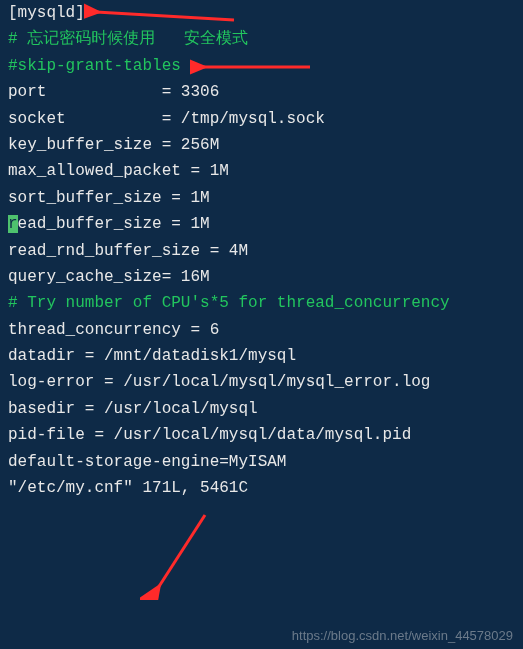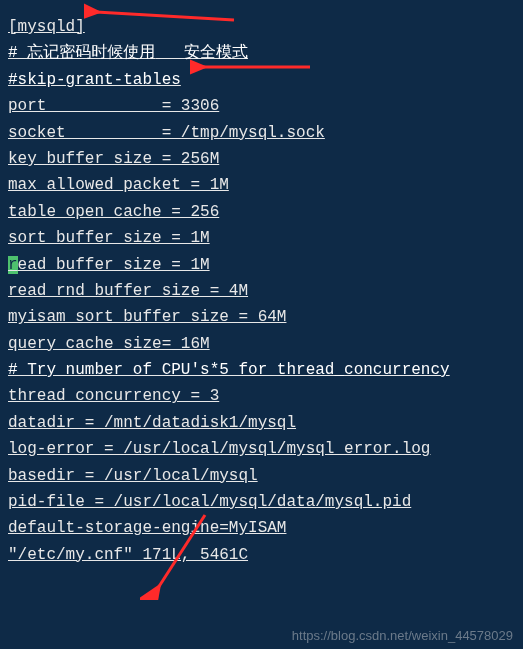--- a/index.html
+++ b/index.html
@@ -11,33 +11,32 @@
       width: 523px;
       height: 649px;
       background: #0e2a47;
       font-family: 'Courier New', Consolas, monospace;
       font-size: 16px;
       position: relative;
       overflow: hidden;
       color: #e8e8e8;
     }
     .terminal {
-      padding: 14px 8px;
+      padding: 0 8px;
       line-height: 1.65;
-      text-decoration: underline;
     }
     .line {
       white-space: pre;
       position: relative;
     }
     .section-header {
       color: #e8e8e8;
     }
     .comment {
-      color: #ffffff;
+      color: #22c55e;
     }
     .config-text {
       color: #e8e8e8;
     }
     .cursor-bg {
       background: #4ec26e;
       color: #0e2a47;
       display: inline;
     }
     .status-line {
@@ -64,28 +63,26 @@
 <body>
 
 <div class="terminal">
   <div class="line section-header">[mysqld]</div>
   <div class="line comment"><span># 忘记密码时候使用</span>   <span>安全模式</span></div>
   <div class="line comment">#skip-grant-tables</div>
   <div class="line config-text">port            = 3306</div>
   <div class="line config-text">socket          = /tmp/mysql.sock</div>
   <div class="line config-text">key_buffer_size = 256M</div>
   <div class="line config-text">max_allowed_packet = 1M</div>
-  <div class="line config-text">table_open_cache = 256</div>
   <div class="line config-text">sort_buffer_size = 1M</div>
   <div class="line config-text"><span class="cursor-bg">r</span><span>ead_buffer_size = 1M</span></div>
   <div class="line config-text">read_rnd_buffer_size = 4M</div>
-  <div class="line config-text">myisam_sort_buffer_size = 64M</div>
   <div class="line config-text">query_cache_size= 16M</div>
   <div class="line comment"># Try number of CPU's*5 for thread_concurrency</div>
-  <div class="line config-text">thread_concurrency = 3</div>
+  <div class="line config-text">thread_concurrency = 6</div>
   <div class="line config-text">datadir = /mnt/datadisk1/mysql</div>
   <div class="line config-text">log-error = /usr/local/mysql/mysql_error.log</div>
   <div class="line config-text">basedir = /usr/local/mysql</div>
   <div class="line config-text">pid-file = /usr/local/mysql/data/mysql.pid</div>
   <div class="line config-text">default-storage-engine=MyISAM</div>
   <div class="line status-line">"/etc/my.cnf" 171L, 5461C</div>
 </div>
 
 <div class="arrow" style="left:84px; top:-2px;">
   <svg width="160" height="30">

